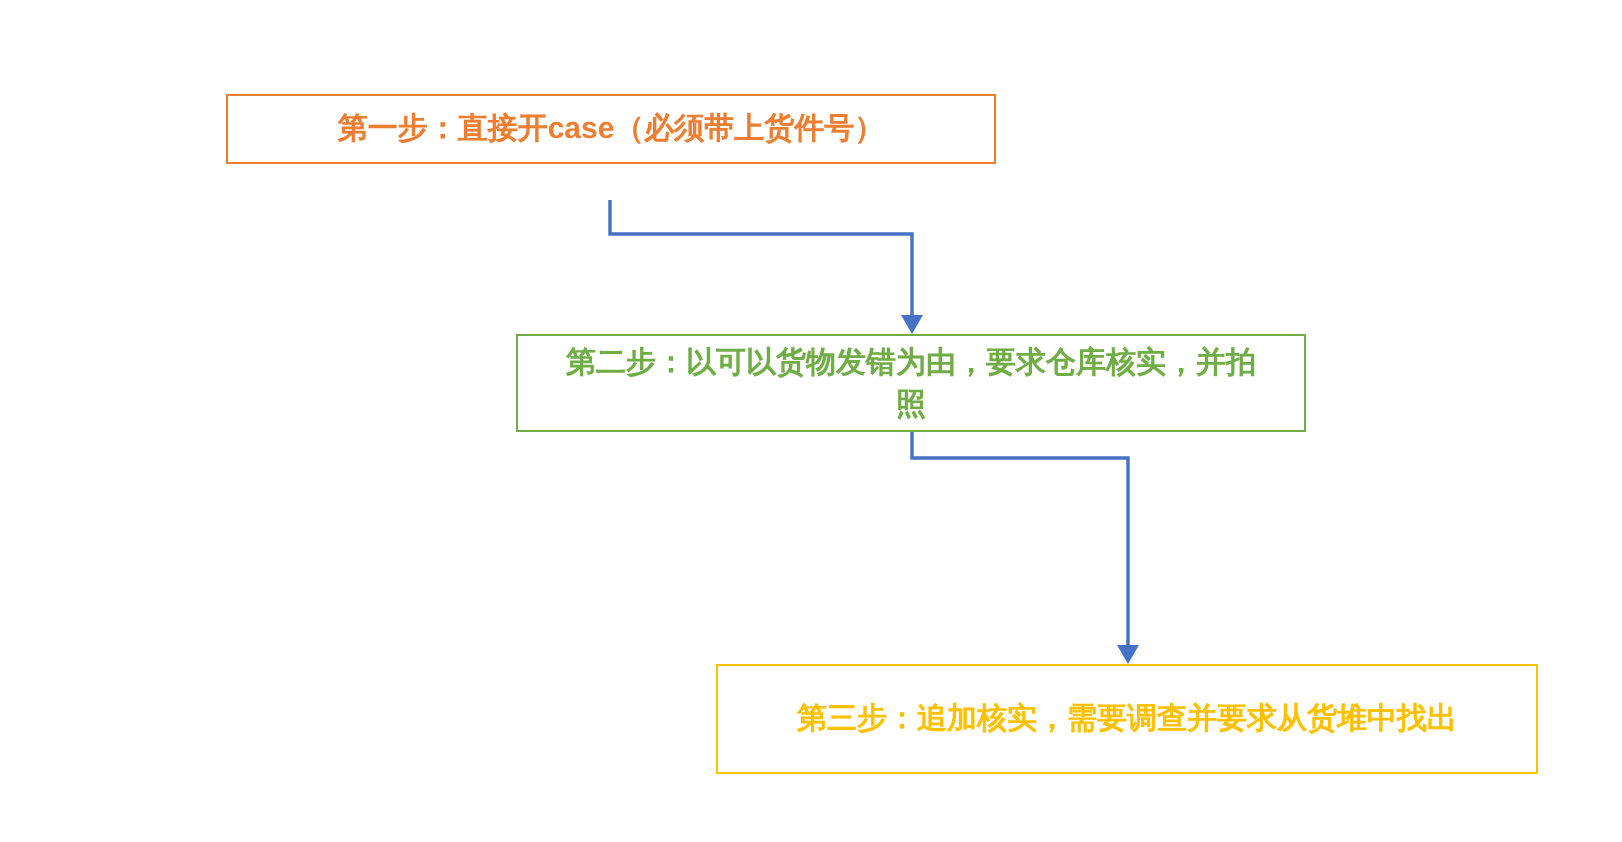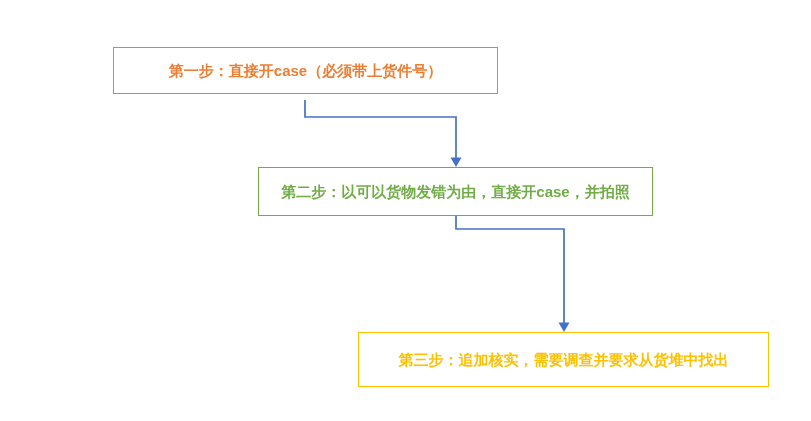--- a/index.html
+++ b/index.html
@@ -37,21 +37,21 @@
     background: #FFFFFF;
     display: flex;
     align-items: center;
     justify-content: center;
     text-align: center;
     font-weight: bold;
     font-size: 15px;
     line-height: 21px;
   }
   .step-1 {
-    left: 113px; top: 47px; width: 385px; height: 47px;
+    left: 113px; top: 47px; width: 385px; height: 35px;
     border: 1.5px solid var(--step-1-accent, #ED7D31);
     color: var(--step-1-accent, #ED7D31);
   }
   .step-2 {
     left: 258px; top: 167px; width: 395px; height: 49px;
     border: 1.5px solid var(--step-2-accent, #70AD47);
     color: var(--step-2-accent, #70AD47);
   }
   .step-2 .step-label {
     display: block;
@@ -78,20 +78,20 @@
       <polyline class="conn-line" points="456,216 456,229 564,229 564,323"></polyline>
       <polygon class="conn-arrow" points="558.5,322.5 569.5,322.5 564,332"></polygon>
     </g>
   </svg>
 
   <div class="step-box step-1">
     <span class="step-label">第一步：直接开case（必须带上货件号）</span>
   </div>
 
   <div class="step-box step-2">
-    <span class="step-label">第二步：以可以货物发错为由，直接开case，并拍照</span>
+    <span class="step-label">第二步：以可以货物发错为由，要求仓库核实，并拍照</span>
   </div>
 
   <div class="step-box step-3">
     <span class="step-label">第三步：追加核实，需要调查并要求从货堆中找出</span>
   </div>
 
 </div>
 
 </body></html>

